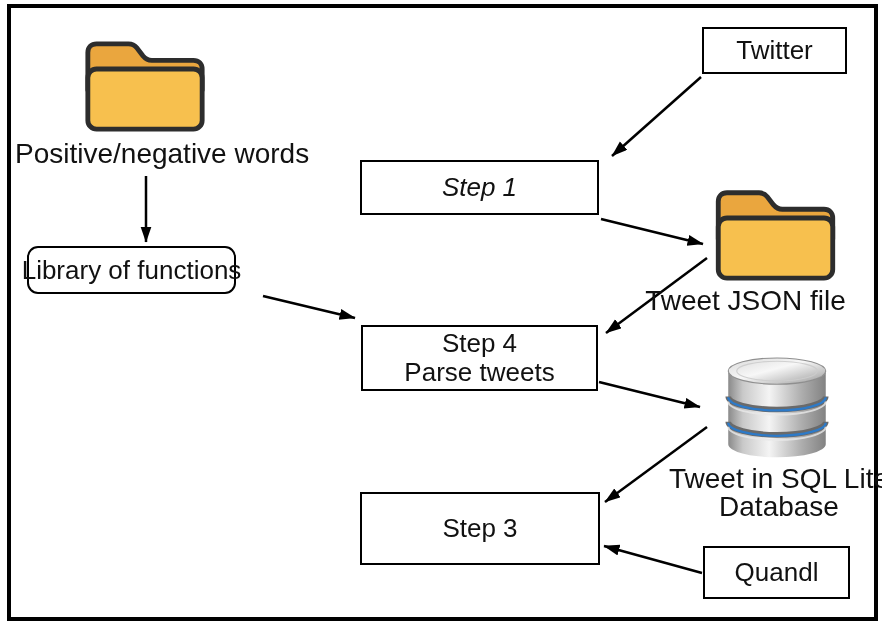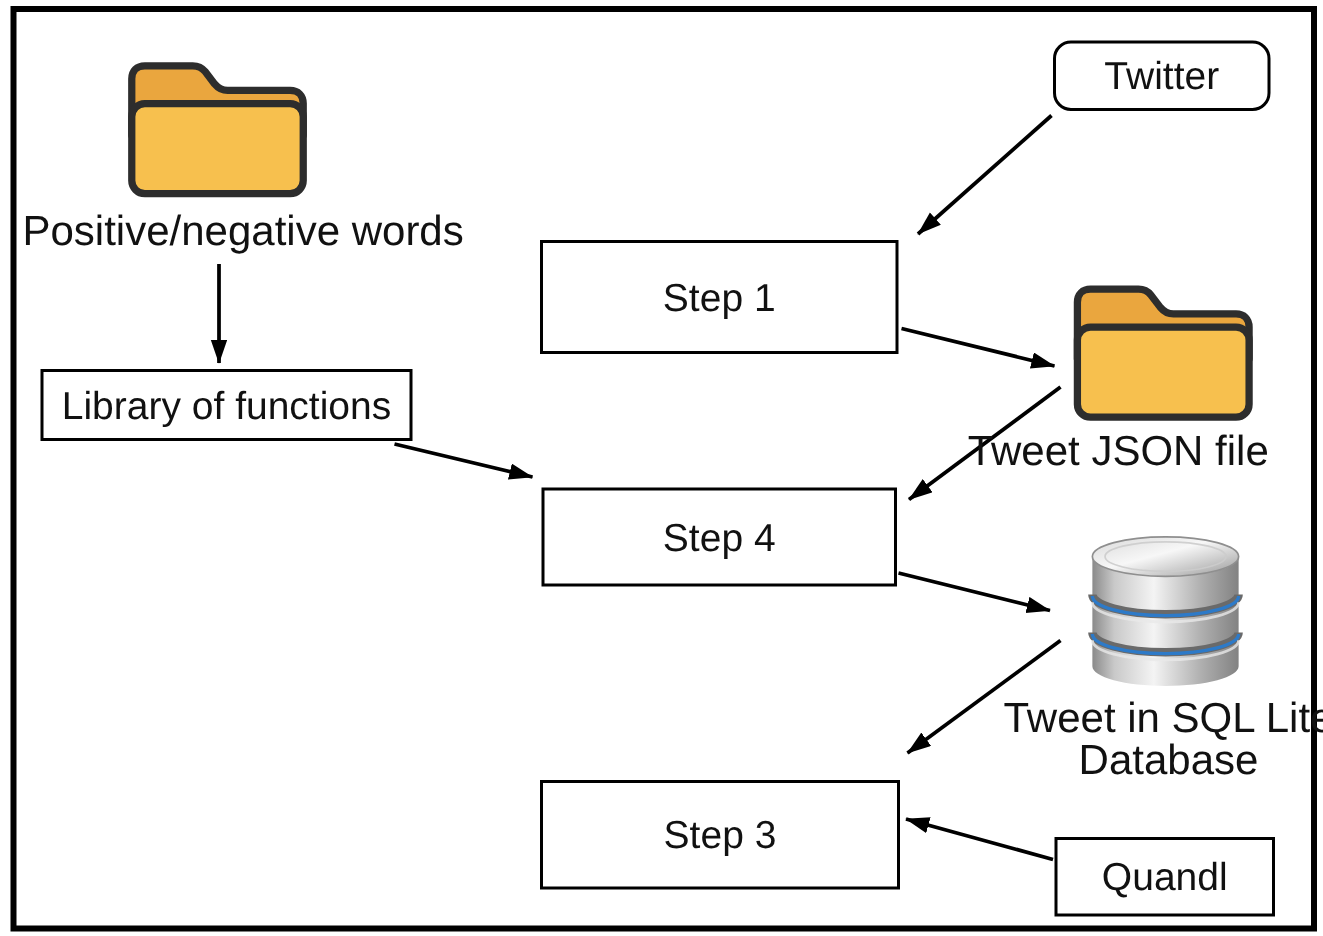--- a/index.html
+++ b/index.html
@@ -39,41 +39,42 @@
     <line x1="146" y1="176" x2="146" y2="242" marker-end="url(#ah)"></line>
     <line x1="701" y1="77" x2="612" y2="156" marker-end="url(#ah)"></line>
     <line x1="601" y1="219" x2="703" y2="244" marker-end="url(#ah)"></line>
     <line x1="707" y1="258" x2="606" y2="333" marker-end="url(#ah)"></line>
     <line x1="263" y1="296" x2="355" y2="318" marker-end="url(#ah)"></line>
     <line x1="599" y1="382" x2="700" y2="407" marker-end="url(#ah)"></line>
     <line x1="707" y1="427" x2="605" y2="502" marker-end="url(#ah)"></line>
     <line x1="702" y1="573" x2="604" y2="546" marker-end="url(#ah)"></line>
   </svg>
 
-  <div class="node" style="left:702px;top:27px;width:145px;height:47px;border-radius:12px;">
+  <div class="node" style="left:702px;top:27px;width:145px;height:47px;">
     <span>Twitter</span>
   </div>
 
-  <div class="node" style="left:360px;top:160px;width:239px;height:76px;">
+  <div class="node" style="left:360px;top:160px;width:239px;height:55px;font-style:italic;">
     <span>Step 1</span>
   </div>
 
-  <div class="node" style="left:27px;top:246px;width:248px;height:48px;">
+  <div class="node" style="left:27px;top:246px;width:209px;height:48px;border-radius:11px;">
     <span>Library of functions</span>
   </div>
 
   <div class="node" style="left:361px;top:325px;width:237px;height:66px;">
     <span>Step 4</span>
+    <span>Parse tweets</span>
   </div>
 
-  <div class="node" style="left:360px;top:492px;width:240px;height:73px;margin-top:28px;">
+  <div class="node" style="left:360px;top:492px;width:240px;height:73px;">
     <span>Step 3</span>
   </div>
 
-  <div class="node" style="left:703px;top:558px;width:147px;height:53px;">
+  <div class="node" style="left:703px;top:546px;width:147px;height:53px;">
     <span>Quandl</span>
   </div>
 
   <div class="iconwrap" style="left:83px;top:37px;">
     <svg width="124" height="97" viewBox="0 0 128 100">
       <path d="M14,7 H47 C51.5,7 53.5,8.5 55.5,11 L62,19.5 C64.5,22.5 67,24 71,24 H114
                C119.5,24 123,27.5 123,33 V55 H5 V16 C5,10.5 8.5,7 14,7 Z" fill="var(--folder_flap,#EAA63E)" stroke="var(--folder_outline,#2D2D2D)" stroke-width="5" stroke-linejoin="round"></path>
       <rect x="5" y="33" width="118" height="62" rx="9" fill="var(--folder_body,#F7C04E)" stroke="var(--folder_outline,#2D2D2D)" stroke-width="5"></rect>
     </svg>
   </div>

